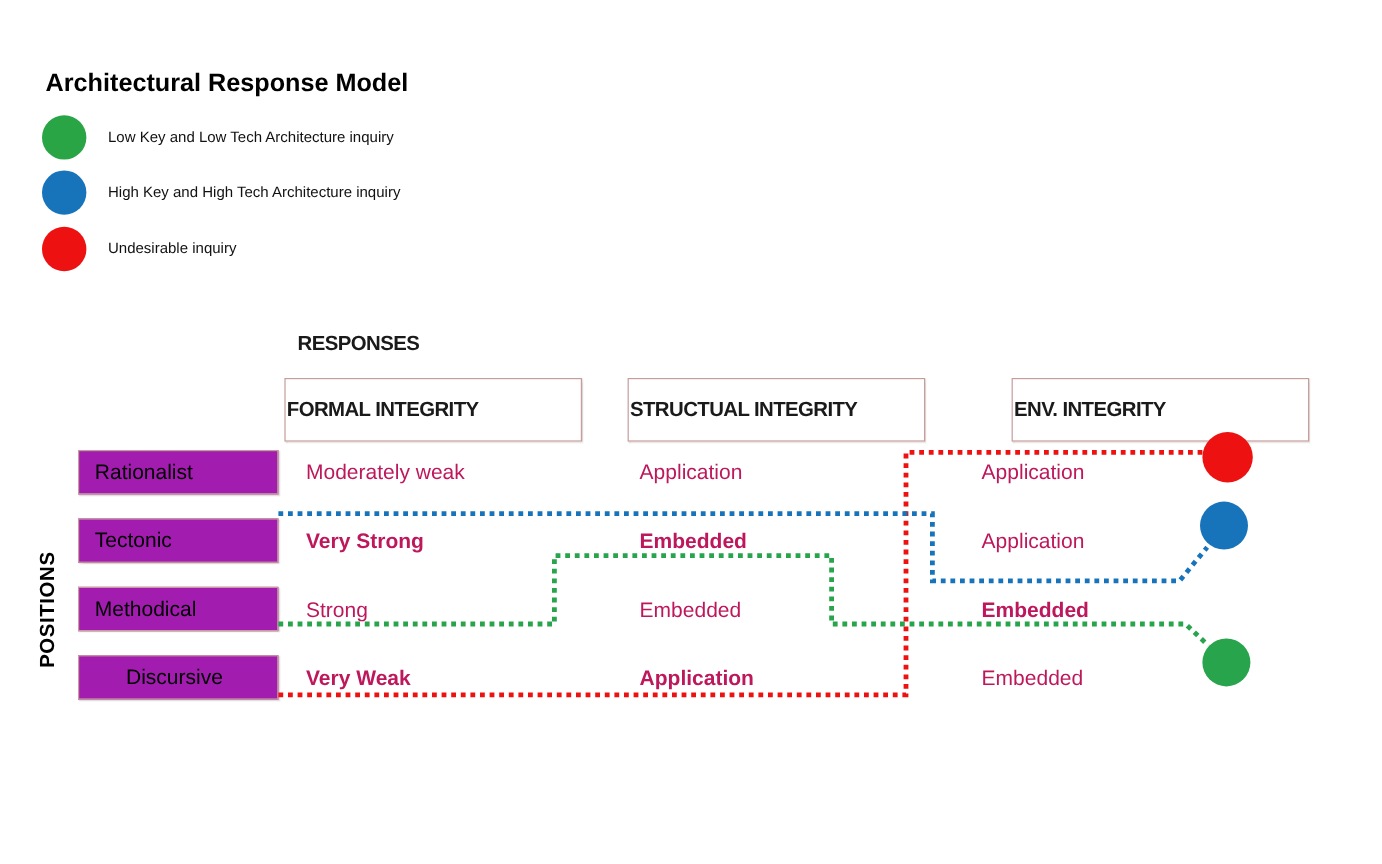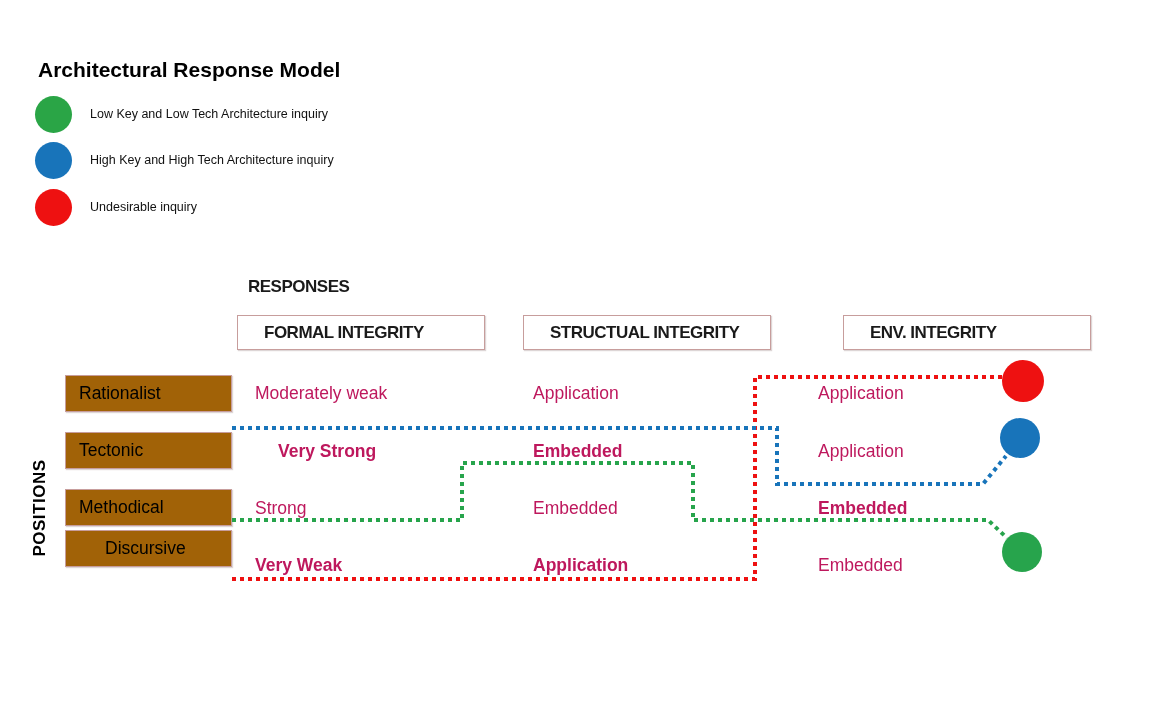--- a/index.html
+++ b/index.html
@@ -19,38 +19,38 @@
   }
   #responses-label{
     left:248px;top:277px;font-size:17px;font-weight:bold;letter-spacing:-0.5px;color:#1a1a1a;
   }
   #positions-label{
     left:-40px;top:498px;width:160px;text-align:center;
     transform:rotate(-90deg);transform-origin:center center;
     font-size:17px;font-weight:bold;letter-spacing:0.5px;color:#000;
   }
   .hdr-box{
-    top:315px;height:35px;border:1px solid #C79D9C;background:#fff;
+    top:315px;height:53px;border:1px solid #C79D9C;background:#fff;
     box-shadow:1px 1px 1px rgba(120,90,90,0.25);
-    display:flex;align-items:center;padding-left:26px;box-sizing:border-box;
+    display:flex;align-items:center;padding-left:1px;box-sizing:border-box;
     font-size:17px;font-weight:bold;letter-spacing:-0.5px;color:#1a1a1a;
   }
   #hdr-formal{left:237px;width:248px;}
   #hdr-structural{left:523px;width:248px;}
   #hdr-env{left:843px;width:248px;}
   .row-box{
-    left:65px;width:167px;height:37px;border:1px solid #C79D9C;background:#a16207;
+    left:65px;width:167px;height:37px;border:1px solid #C79D9C;background:#a21caf;
     box-shadow:1px 1px 1px rgba(120,90,90,0.25);
     display:flex;align-items:center;padding-left:13px;box-sizing:border-box;
     font-size:17.5px;color:#000;
   }
   #row-rationalist{top:375px;}
   #row-tectonic{top:432px;}
   #row-methodical{top:489px;}
-  #row-discursive{top:530px;padding-left:39px;}
+  #row-discursive{top:546px;padding-left:39px;}
   .cell{
     height:24px;line-height:24px;font-size:17.5px;color:#be185d;white-space:nowrap;
   }
   .col-0{left:255px;} .col-1{left:533px;} .col-2{left:818px;}
   .rowy-0{top:381px;} .rowy-1{top:439px;} .rowy-2{top:496px;} .rowy-3{top:553px;}
   #connector-svg{left:0;top:0;pointer-events:none;}
 </style>
 </head>
 <body>
 
@@ -76,21 +76,21 @@
 
   <div class="abs row-box" id="row-rationalist">Rationalist</div>
   <div class="abs row-box" id="row-tectonic">Tectonic</div>
   <div class="abs row-box" id="row-methodical">Methodical</div>
   <div class="abs row-box" id="row-discursive">Discursive</div>
 
   <div class="abs cell col-0 rowy-0">Moderately weak</div>
   <div class="abs cell col-1 rowy-0">Application</div>
   <div class="abs cell col-2 rowy-0">Application</div>
 
-  <div class="abs cell col-0 rowy-1" style="font-weight: bold; margin-left: 23px;">Very Strong</div>
+  <div class="abs cell col-0 rowy-1" style="font-weight: bold;">Very Strong</div>
   <div class="abs cell col-1 rowy-1" style="font-weight: bold;">Embedded</div>
   <div class="abs cell col-2 rowy-1">Application</div>
 
   <div class="abs cell col-0 rowy-2">Strong</div>
   <div class="abs cell col-1 rowy-2">Embedded</div>
   <div class="abs cell col-2 rowy-2" style="font-weight: bold;">Embedded</div>
 
   <div class="abs cell col-0 rowy-3" style="font-weight: bold;">Very Weak</div>
   <div class="abs cell col-1 rowy-3" style="font-weight: bold;">Application</div>
   <div class="abs cell col-2 rowy-3">Embedded</div>

